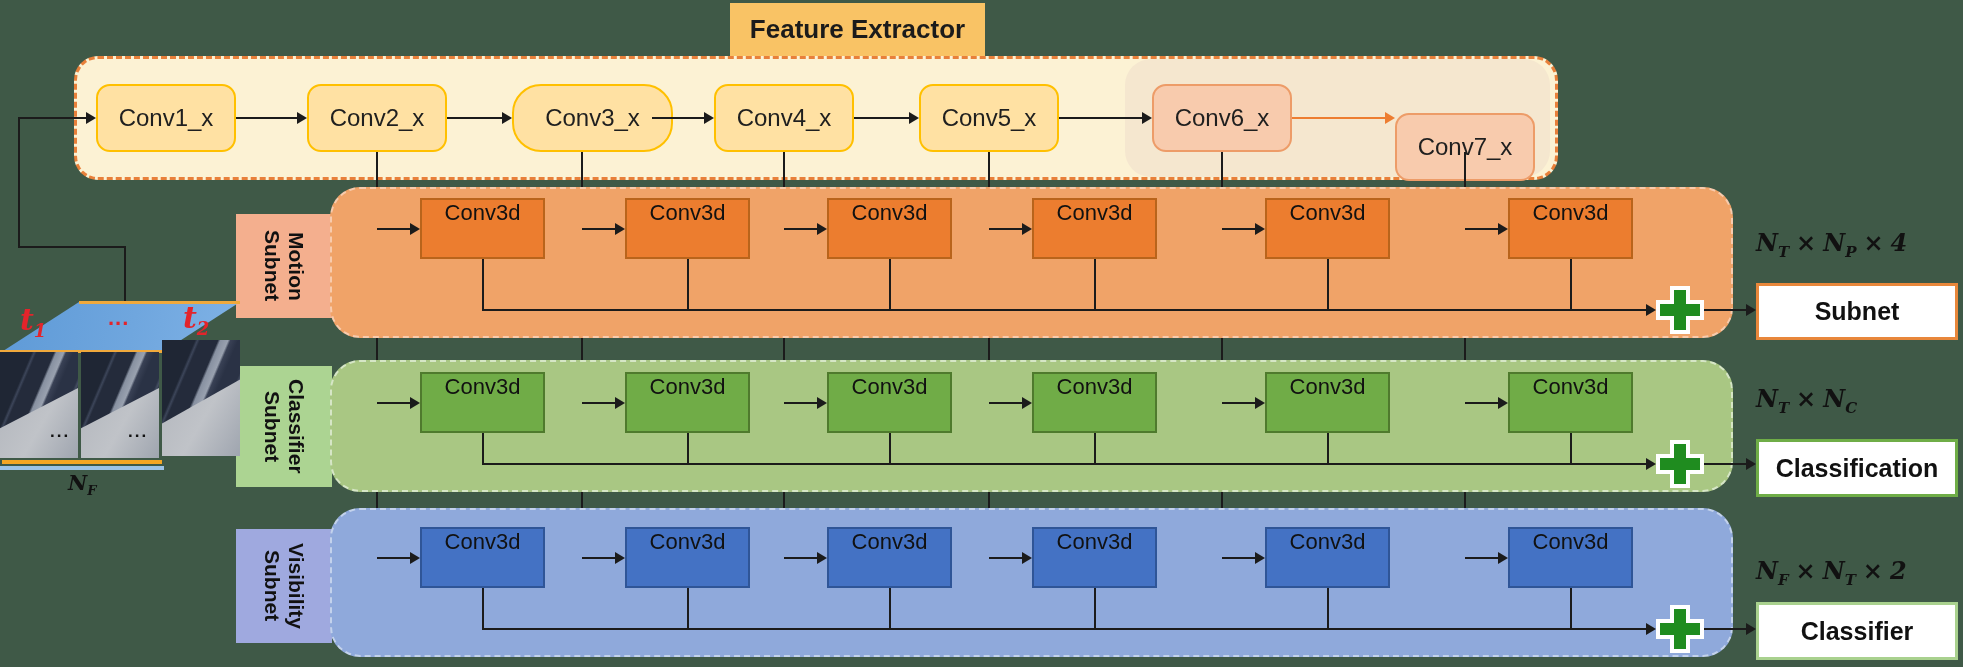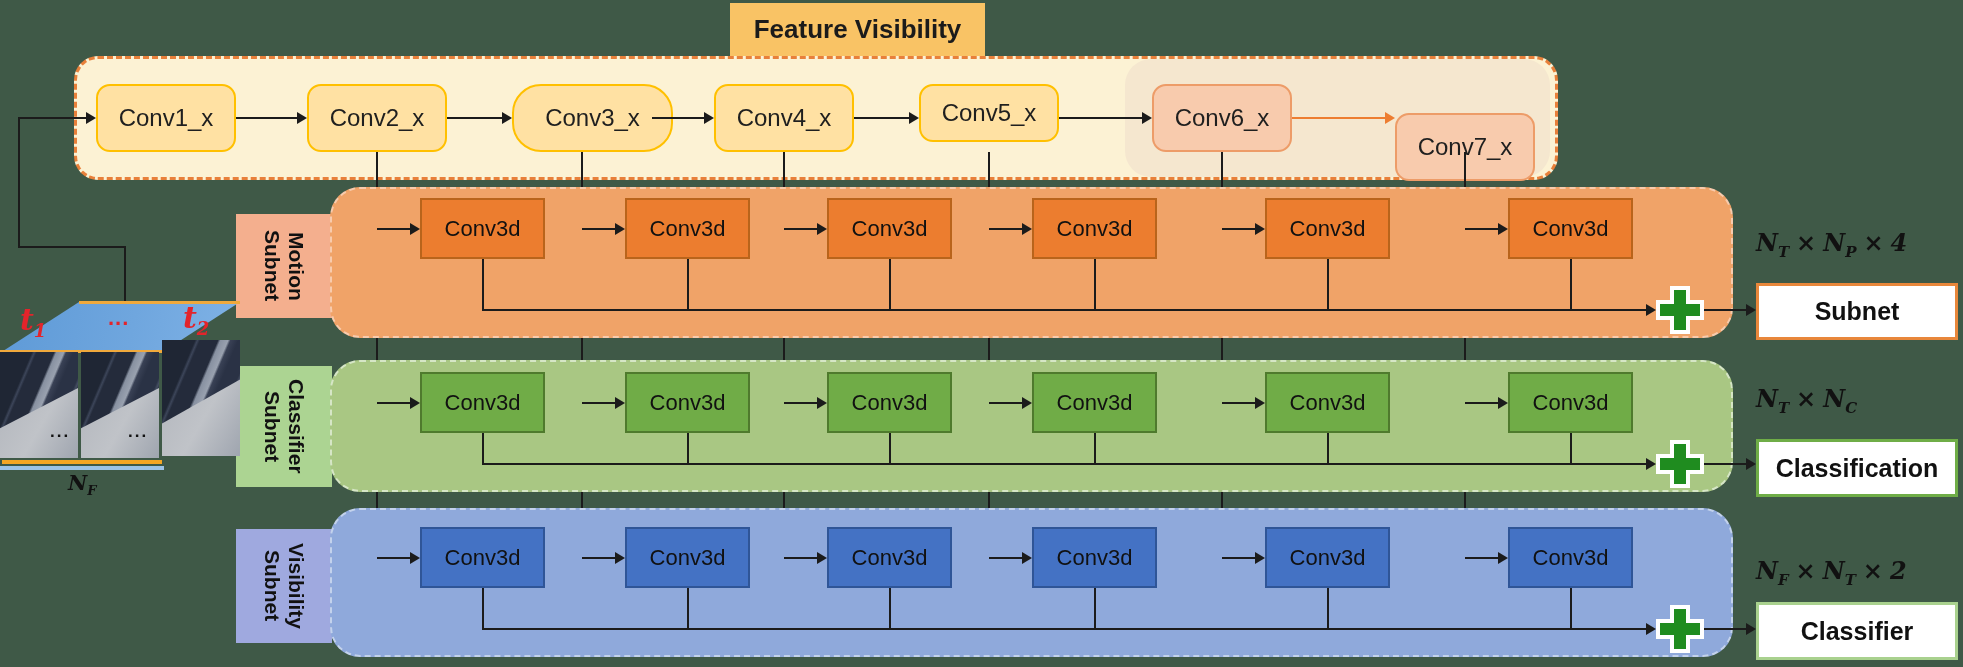--- a/index.html
+++ b/index.html
@@ -27,21 +27,21 @@
   .conv-yellow{background:#FFE1A3;border-color:#FFC000;}
   .conv-salmon{background:#F8CBAD;border-color:#ED9C68;}
   .band{position:absolute;border-radius:30px;border:2px dashed rgba(255,255,255,0.55);box-sizing:border-box;}
   .tab{
     position:absolute;display:flex;align-items:center;justify-content:center;
     font-weight:bold;color:#111;font-size:21px;line-height:1.12;
     writing-mode:vertical-rl;white-space:pre-line;text-align:center;
   }
   .conv3d{
     position:absolute;box-sizing:border-box;border:2px solid;
-    display:flex;align-items:center;justify-content:center;
+    display:flex;align-items:flex-start;justify-content:center;
     font-size:22px;color:#111;
   }
   .out-box{
     position:absolute;background:#ffffff;box-sizing:border-box;border:3px solid;
     display:flex;align-items:center;justify-content:center;
     font-size:25px;font-weight:bold;color:#111;
   }
   .dim-label{
     position:absolute;display:flex;align-items:baseline;gap:7px;
     font-family:"DejaVu Serif", serif;font-size:24px;font-weight:bold;color:#111;
@@ -78,21 +78,21 @@
     position:absolute;color:#111;font-family:"DejaVu Serif", serif;font-weight:bold;font-style:italic;font-size:21px;z-index:4;
   }
   .nf sub{font-size:13px;}
 </style>
 </head>
 <body>
 
 <div class="feat-container" style="left:74px;top:56px;width:1484px;height:124px;"></div>
 <div class="overlay67" style="left:1125px;top:59px;width:425px;height:118px;"></div>
 <div class="title-box" style="left:730px;top:3px;width:255px;height:53px;">
-  <span>Feature Visibility</span>
+  <span>Feature Extractor</span>
 </div>
 
 <div id="diagram">
     <div class="conv-block conv-yellow" style="left: 96px; top: 84px; width: 140px; height: 68px;">
       <span>Conv1_x</span>
     </div>
     <div class="line" style="left: 236px; top: 117px; width: 61px; height: 2px; background: rgb(27, 27, 27);"></div>
     <div class="ah" style="left: 297px; top: 112px;"></div>
     <div class="conv-block conv-yellow" style="left: 307px; top: 84px; width: 140px; height: 68px;">
       <span>Conv2_x</span>
@@ -102,21 +102,21 @@
     <div class="conv-block conv-yellow" style="left: 512px; top: 84px; width: 161px; height: 68px; border-radius: 29px;">
       <span>Conv3_x</span>
     </div>
     <div class="line" style="left: 652px; top: 117px; width: 52px; height: 2px; background: rgb(27, 27, 27);"></div>
     <div class="ah" style="left: 704px; top: 112px;"></div>
     <div class="conv-block conv-yellow" style="left: 714px; top: 84px; width: 140px; height: 68px;">
       <span>Conv4_x</span>
     </div>
     <div class="line" style="left: 854px; top: 117px; width: 55px; height: 2px; background: rgb(27, 27, 27);"></div>
     <div class="ah" style="left: 909px; top: 112px;"></div>
-    <div class="conv-block conv-yellow" style="left: 919px; top: 84px; width: 140px; height: 58px;">
+    <div class="conv-block conv-yellow" style="left: 919px; top: 84px; width: 140px; height: 68px;">
       <span>Conv5_x</span>
     </div>
     <div class="line" style="left: 1059px; top: 117px; width: 83px; height: 2px; background: rgb(27, 27, 27);"></div>
     <div class="ah" style="left: 1142px; top: 112px;"></div>
     <div class="conv-block conv-salmon" style="left: 1152px; top: 84px; width: 140px; height: 68px;">
       <span>Conv6_x</span>
     </div>
     <div class="line" style="left: 1292px; top: 117px; width: 93px; height: 2px; background: rgb(237, 125, 49);"></div>
     <div class="ah" style="left: 1385px; top: 112px; border-left-color: rgb(237, 125, 49);"></div>
     <div class="conv-block conv-salmon" style="left: 1395px; top: 84px; width: 140px; height: 68px; margin-top: 29px;">

